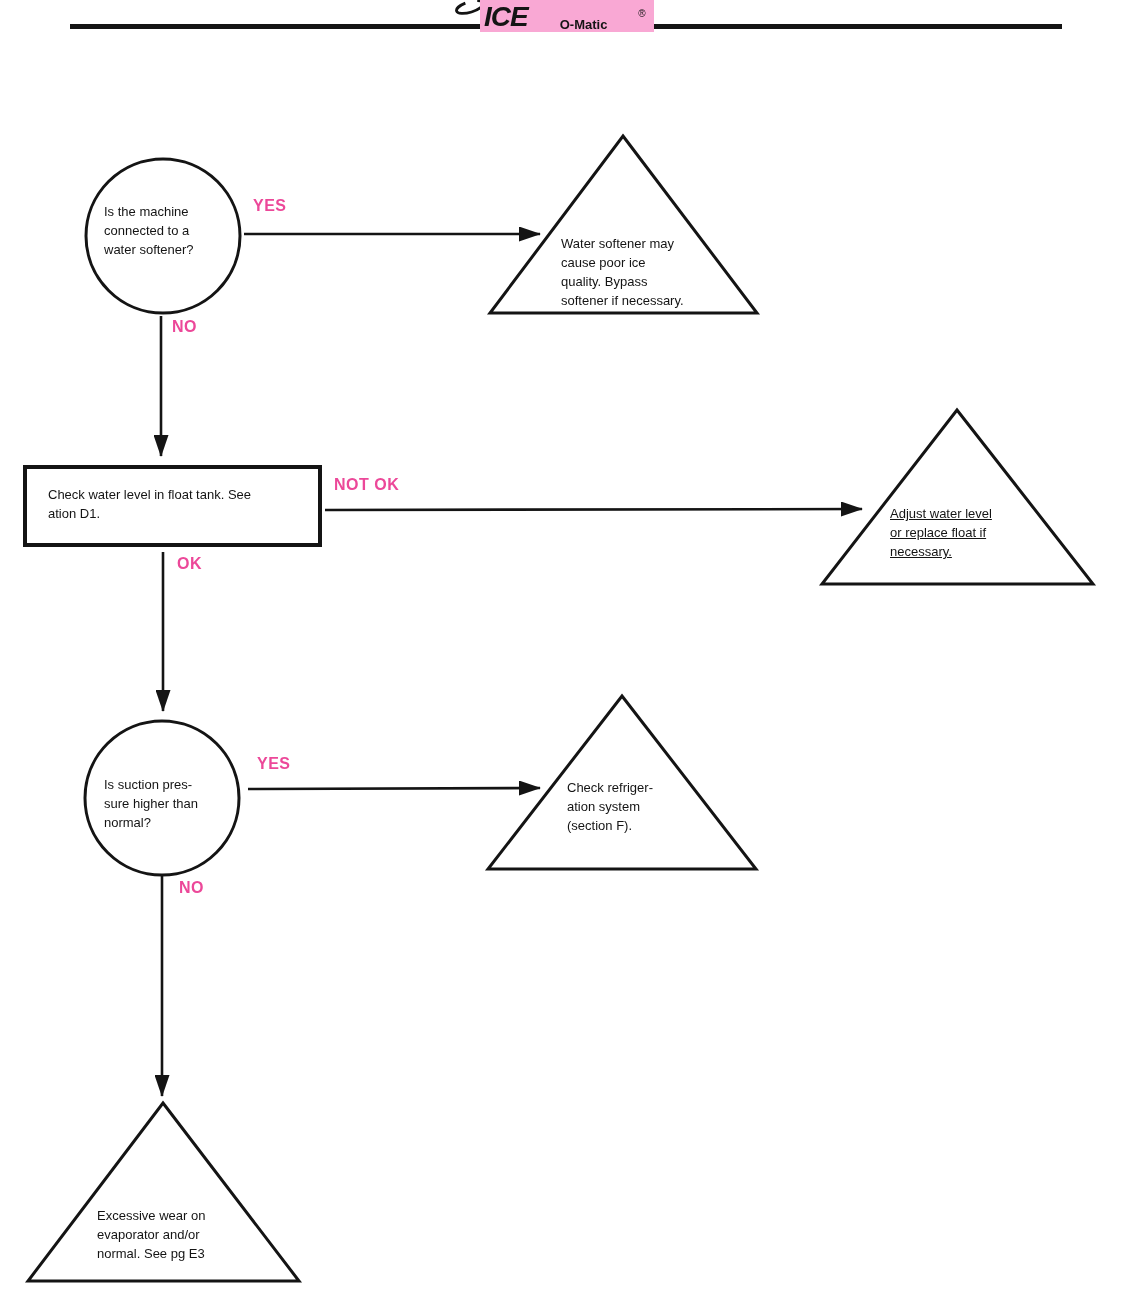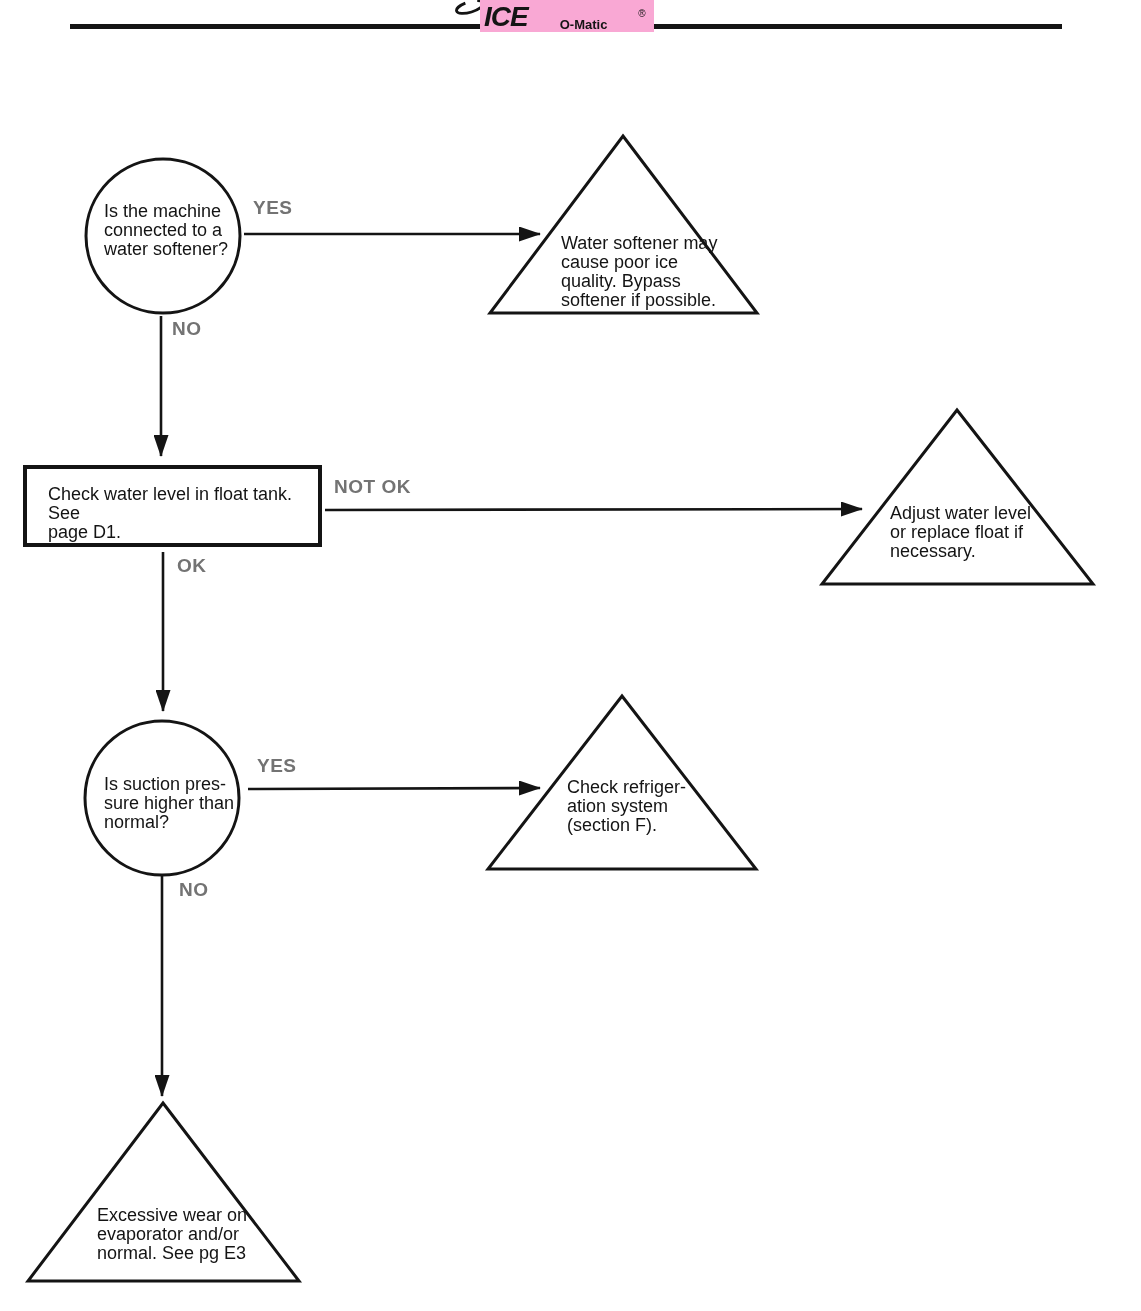--- a/index.html
+++ b/index.html
@@ -69,32 +69,32 @@
   }
 
   
   .chart-svg {
     position: absolute;
     left: 0;
     top: 0;
   }
   .node-text {
     position: absolute;
-    font-size: 18px;
+    font-size: 13px;
     line-height: 19px;
     white-space: pre-line;
     color: #141414;
     z-index: 1;
   }
   .edge-label {
     position: absolute;
-    font-size: 19px;
+    font-size: 16px;
     font-weight: 600;
     letter-spacing: 0.5px;
-    color: #737373;
+    color: #ec4899;
     z-index: 1;
   }
 </style>
 </head>
 <body>
 
 <div class="page">
 
   <div class="header-rule"></div>
   <div class="logo">
@@ -133,26 +133,26 @@
     <line x1="162" y1="876" x2="162" y2="1096" stroke="#141414" stroke-width="2.6" marker-end="url(#arrow)"></line>
   </svg>
 
   <div class="node-text" style="left:104px; top:202px; width:130px;">Is the machine
 connected to a
 water softener?</div>
 
   <div class="node-text" style="left:561px; top:234px; width:160px;">Water softener may
 cause poor ice
 quality.  Bypass
-softener if possible.</div>
+softener if necessary.</div>
 
   <div class="node-text" style="left:48px; top:485px; width:270px;">Check water level in float tank. See
-page D1.</div>
+ation D1.</div>
 
-  <div class="node-text" style="left:890px; top:504px; width:160px;">Adjust water level
+  <div class="node-text" style="left:890px; top:504px; width:160px;text-decoration:underline;">Adjust water level
 or replace float  if
 necessary.</div>
 
   <div class="node-text" style="left:104px; top:775px; width:140px;">Is suction pres-
 sure higher than
 normal?</div>
 
   <div class="node-text" style="left:567px; top:778px; width:140px;">Check refriger-
 ation system
 (section F).</div>

